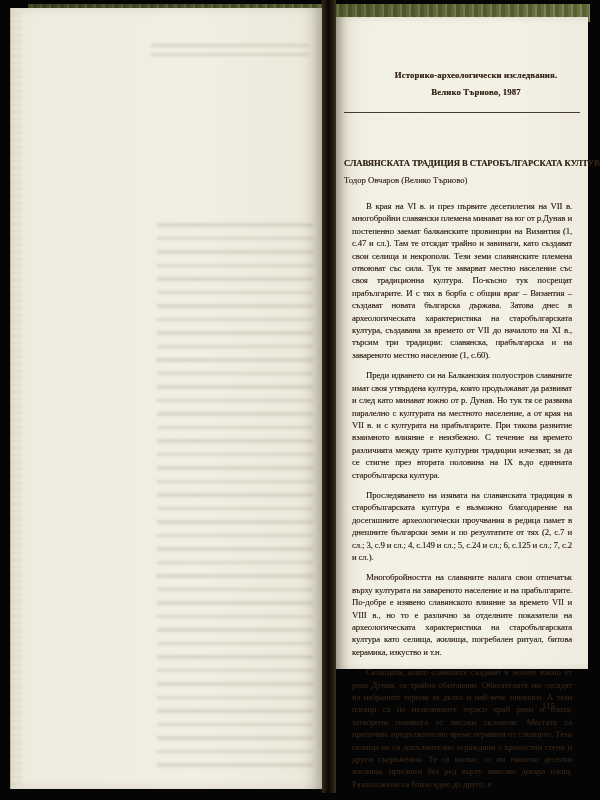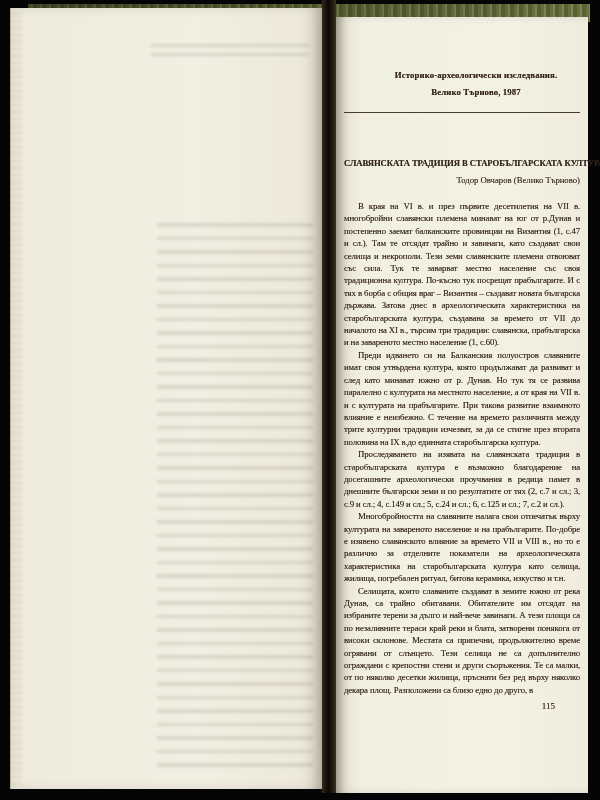--- a/index.html
+++ b/index.html
@@ -43,21 +43,21 @@
     background:repeating-linear-gradient(180deg,rgba(125,120,100,.5) 0 3.5px,transparent 3.5px 13.5px);
     filter:blur(1.7px);opacity:.4;
   }
   
   .gutter{
     position:absolute;left:322px;top:0;width:14px;height:796px;
     background:linear-gradient(90deg,#31281a,#0b0804 45%,#241d10 80%,#3d3422);
   }
   
   .right-page{
-    position:absolute;left:336px;top:17px;width:252px;height:776px;
+    position:absolute;left:336px;top:17px;width:252px;height:652px;
     background:linear-gradient(90deg,#d8d4c2 0,#ebe8da 10px,#f2efe3 28px,#f3f0e4 70%,#efecdf 100%);
     box-shadow:inset 10px 0 14px -8px rgba(40,30,15,.5);
     color:#33251a;
   }
   .right-page .content{
     position:absolute;left:8px;top:0;width:236px;height:100%;
   }
   .running-head{
     margin-top:50px;padding-left:28px;
     text-align:center;font-weight:bold;font-size:8.8px;line-height:17px;
@@ -66,29 +66,29 @@
   }
   .rule{
     margin-top:11px;height:1px;background:#473c2f;border:none;width:100%;
   }
   .article-title{
     margin-top:45px;text-align:center;font-weight:bold;font-size:8.7px;
     letter-spacing:-0.1px;white-space:nowrap;
     text-shadow:0 0 .6px rgba(50,30,10,.55);
   }
   .article-author{
-    margin-top:7px;text-align:right;font-size:8.7px;
+    margin-top:7px;text-align:left;font-size:8.7px;
     text-shadow:0 0 .5px rgba(50,30,10,.4);
   }
   .article-body{
     margin-top:15px;font-size:8.8px;line-height:12.4px;text-align:justify;
     letter-spacing:-0.15px;
     text-shadow:0 0 .55px rgba(50,30,10,.5);
   }
-  .article-body p{margin:0;text-indent:14px;}
+  .article-body p{margin:8px;text-indent:14px;}
   .page-number{
     position:absolute;top:684px;right:25px;font-size:9px;
     text-shadow:0 0 .5px rgba(50,30,10,.5);
   }
   .black-bottom{position:absolute;left:0;top:793px;width:600px;height:7px;background:#050505;}
 </style>
 </head>
 <body>
 
 <div>

